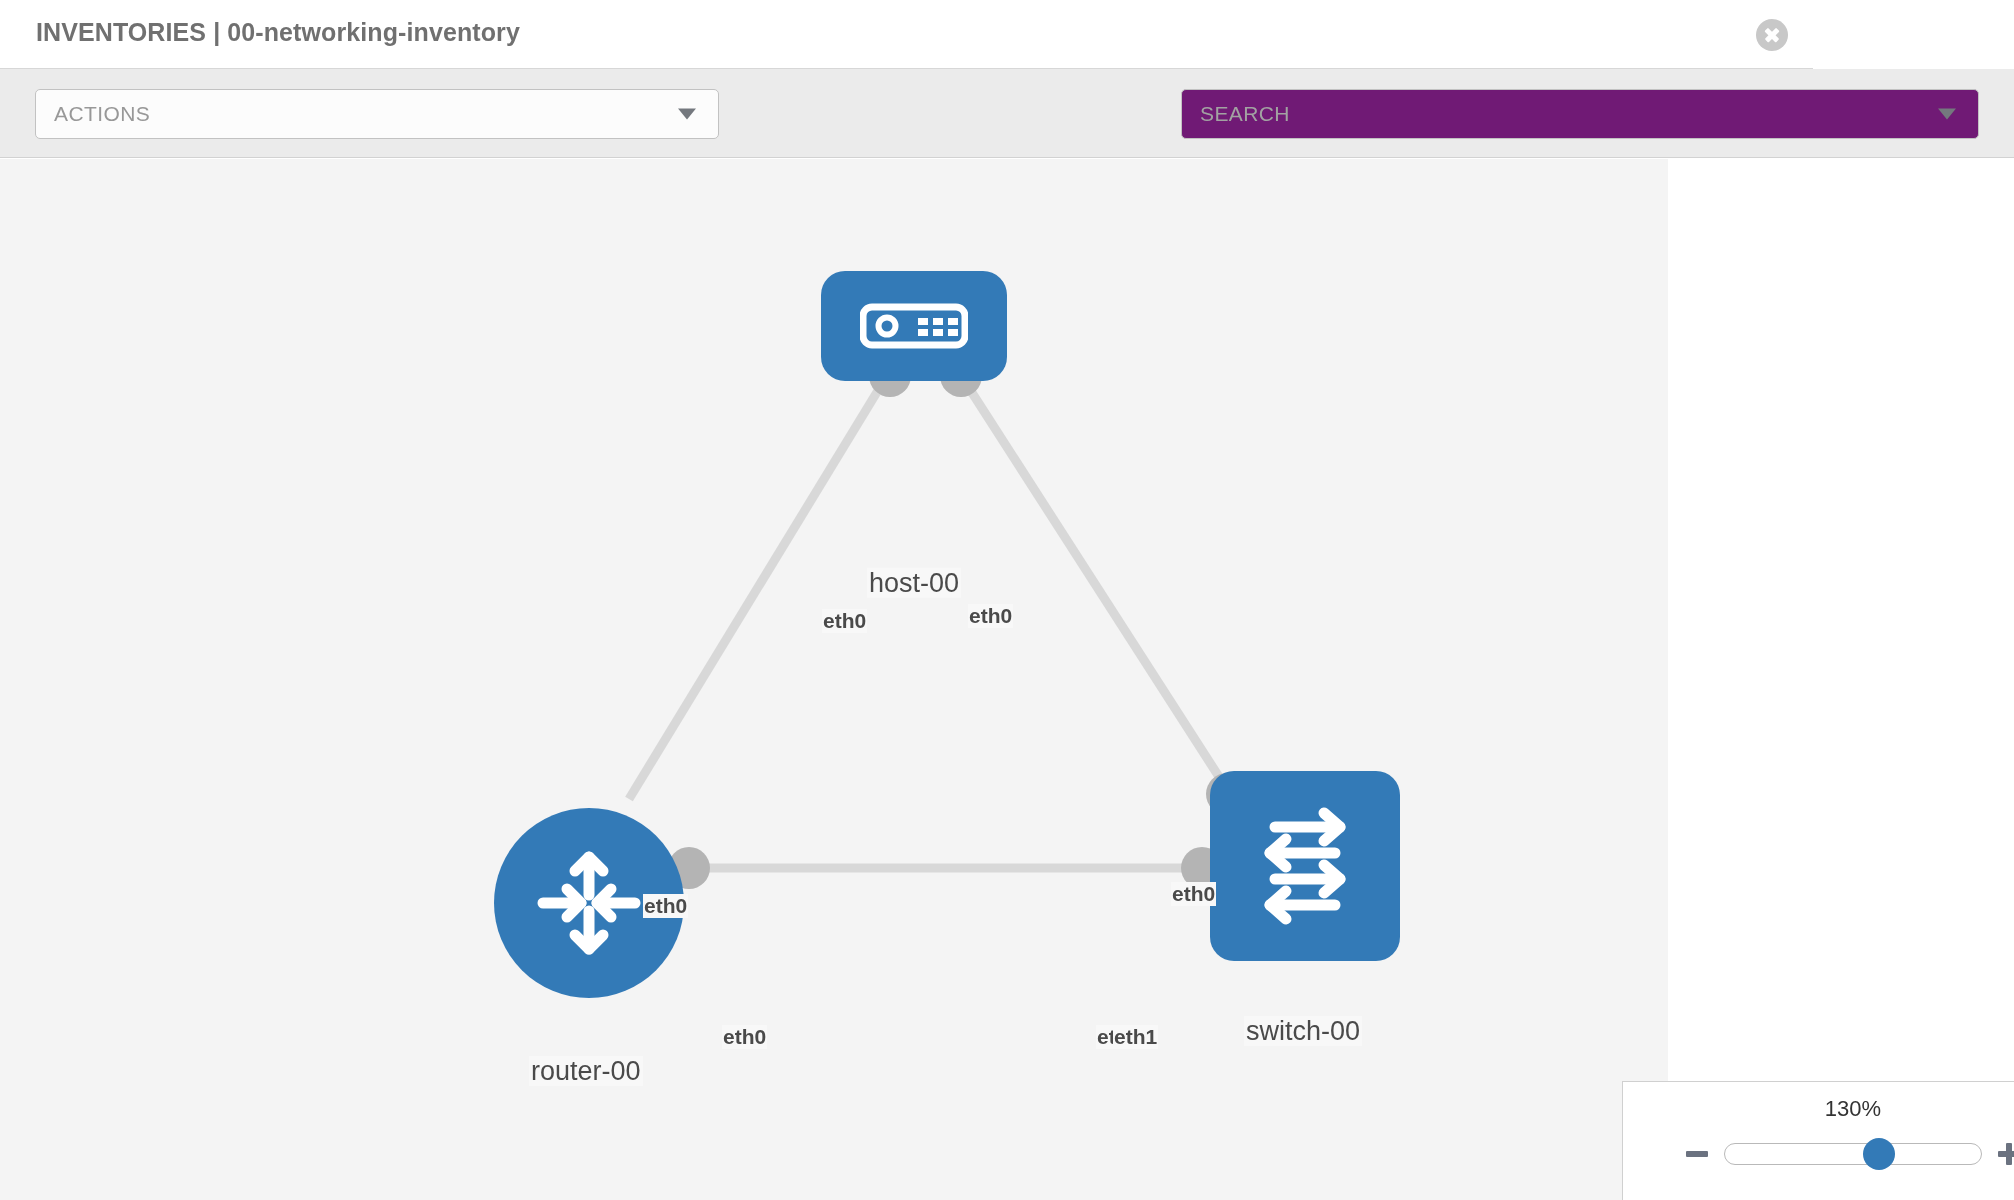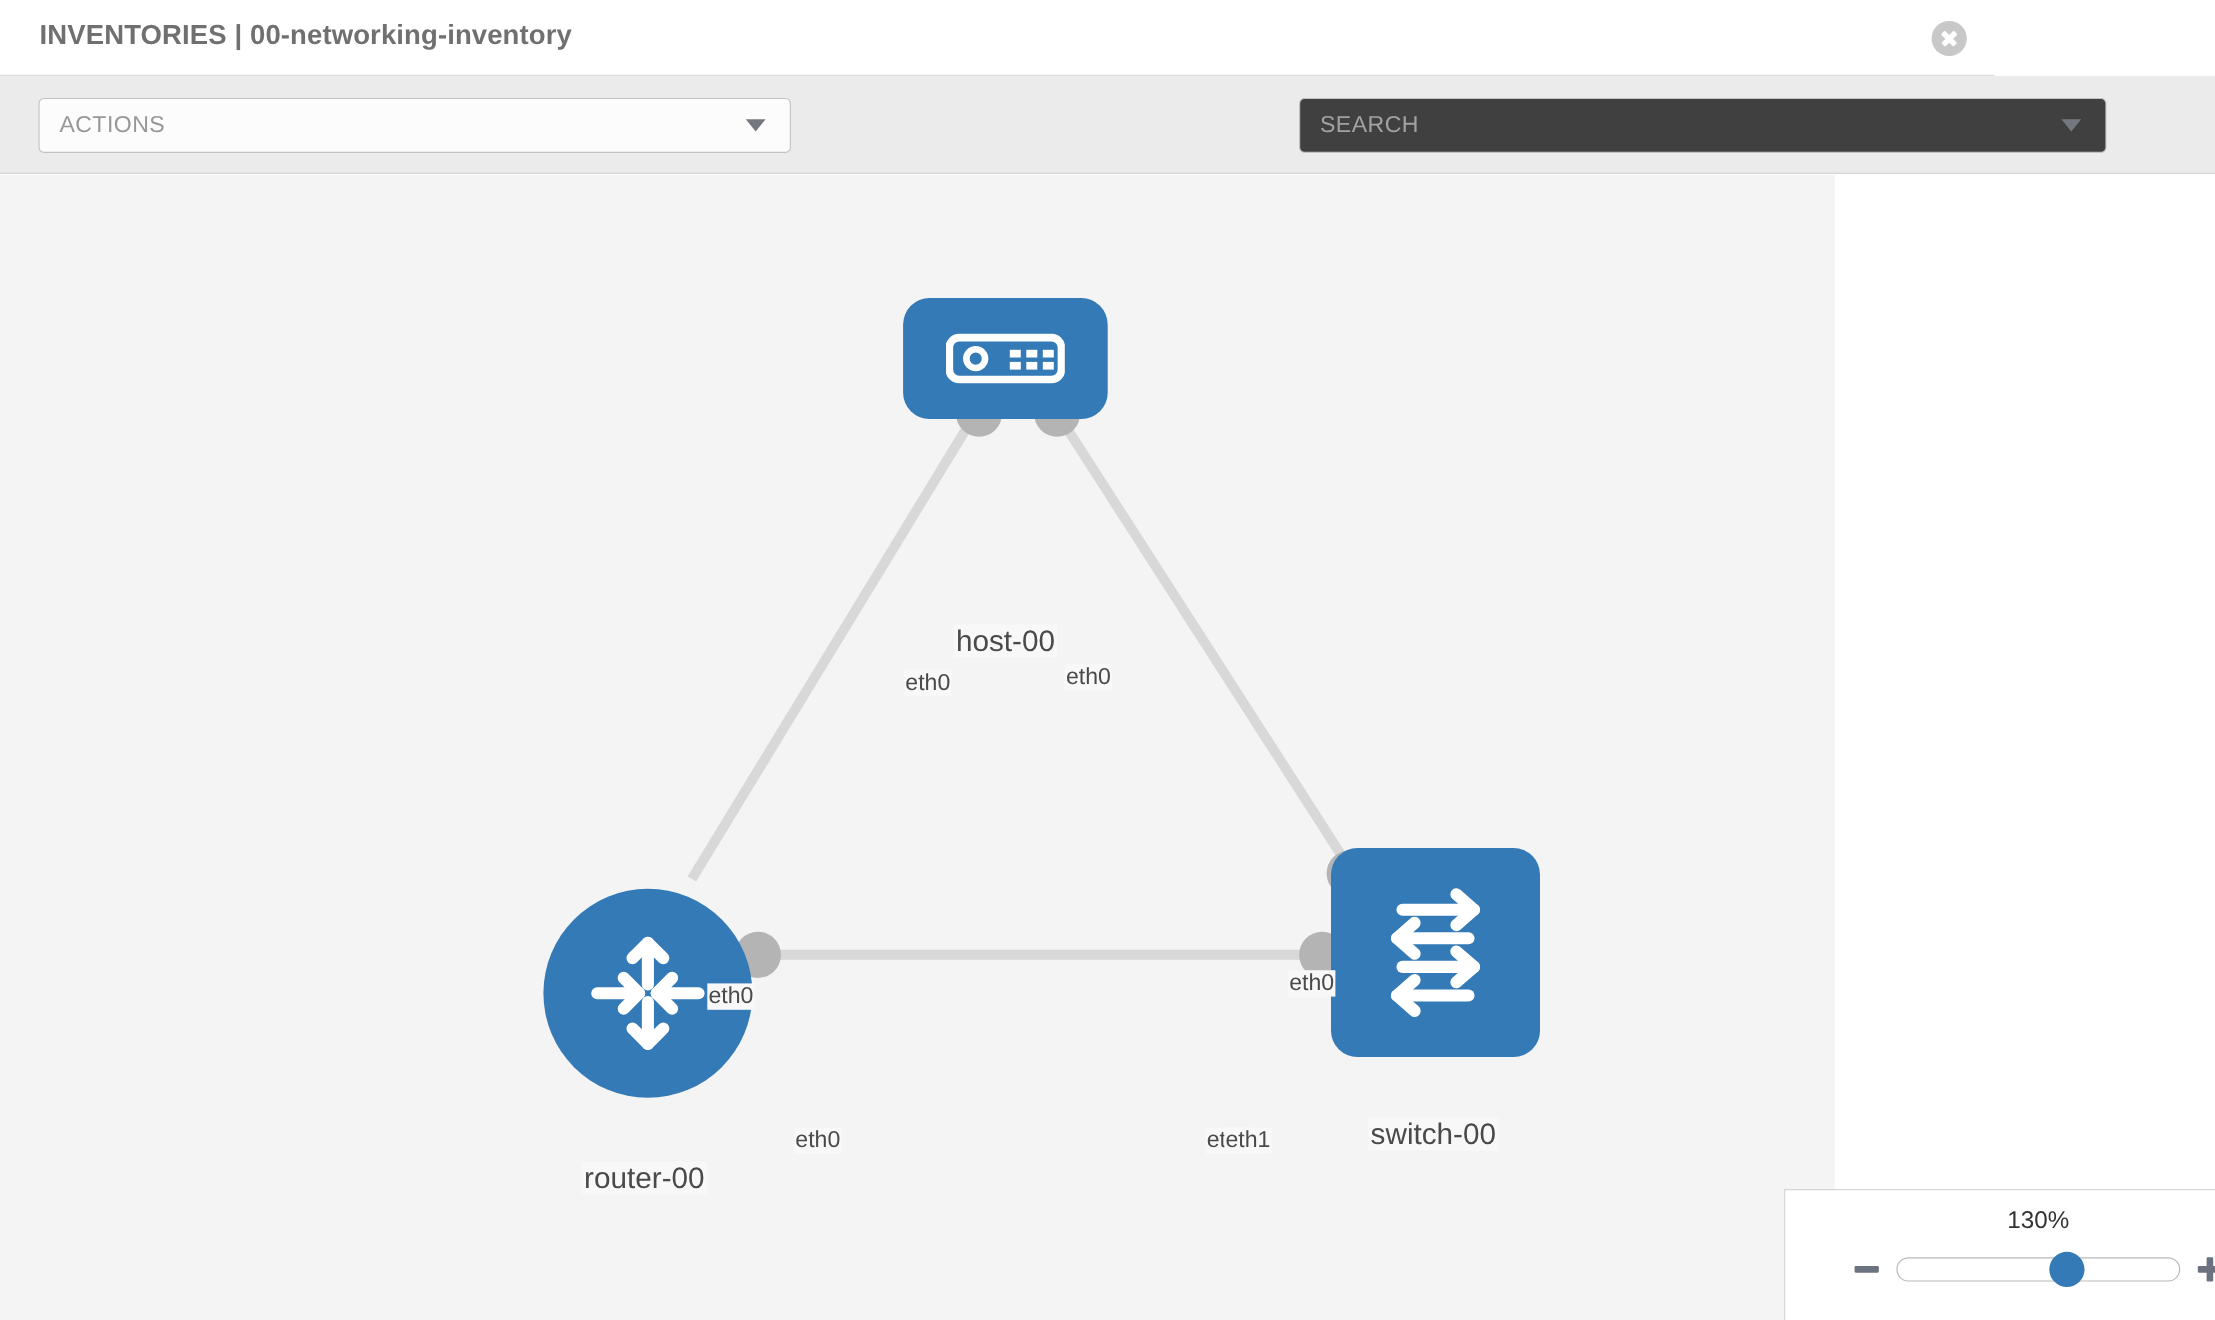--- a/index.html
+++ b/index.html
@@ -109,23 +109,23 @@
     cursor: pointer;
   }
   .wrench-icon { left: 1043px; }
   .key-icon    { left: 1110px; }
   .tool-icon svg { display: block; width: 40px; height: 40px; }
 
   .search-box {
     position: absolute;
     left: 1181px;
     top: 20px;
-    width: 734px;
+    width: 798px;
     height: 50px;
-    background: #404040;
+    background: #701a75;
     border: 1px solid #c2c2c2;
     border-radius: 5px;
   }
   .search-label {
     position: absolute;
     left: 18px;
     top: 50%;
     transform: translateY(-50%);
     font-size: 21px;
     color: #a2a2a2;
@@ -183,20 +183,21 @@
     background: #b4b4b4;
   }
   .edge-label {
     position: absolute;
     font-size: 21px;
     color: #4a4a4a;
     background: #f8f8f8;
     white-space: nowrap;
     padding: 0 1px;
     line-height: 1.12;
+    font-weight: bold;
   }
 
   
   .zoom-panel {
     position: absolute;
     left: 1622px;
     top: 1081px;
     width: 461px;
     height: 119px;
     background: #ffffff;

